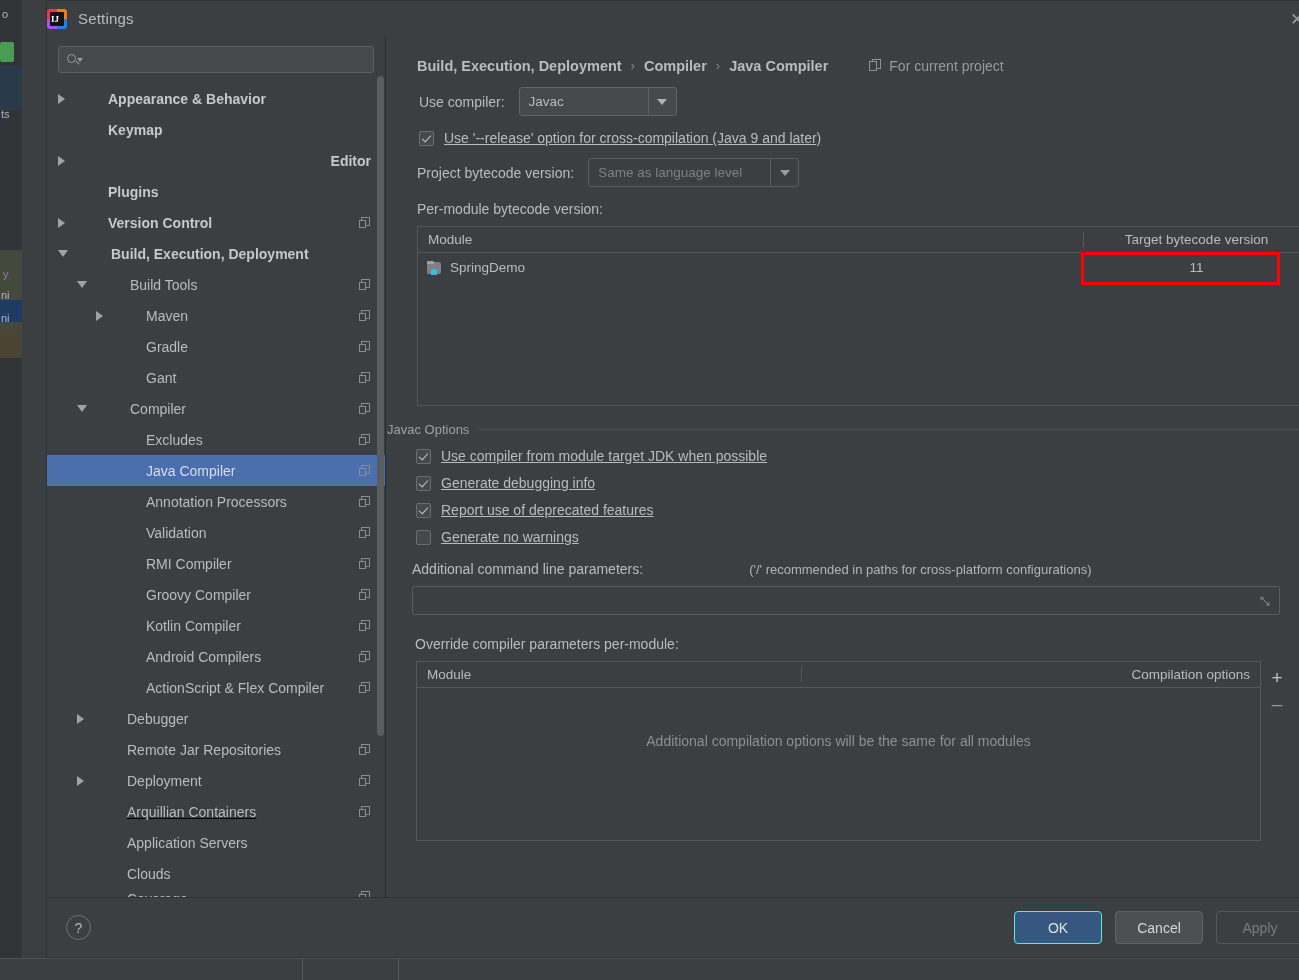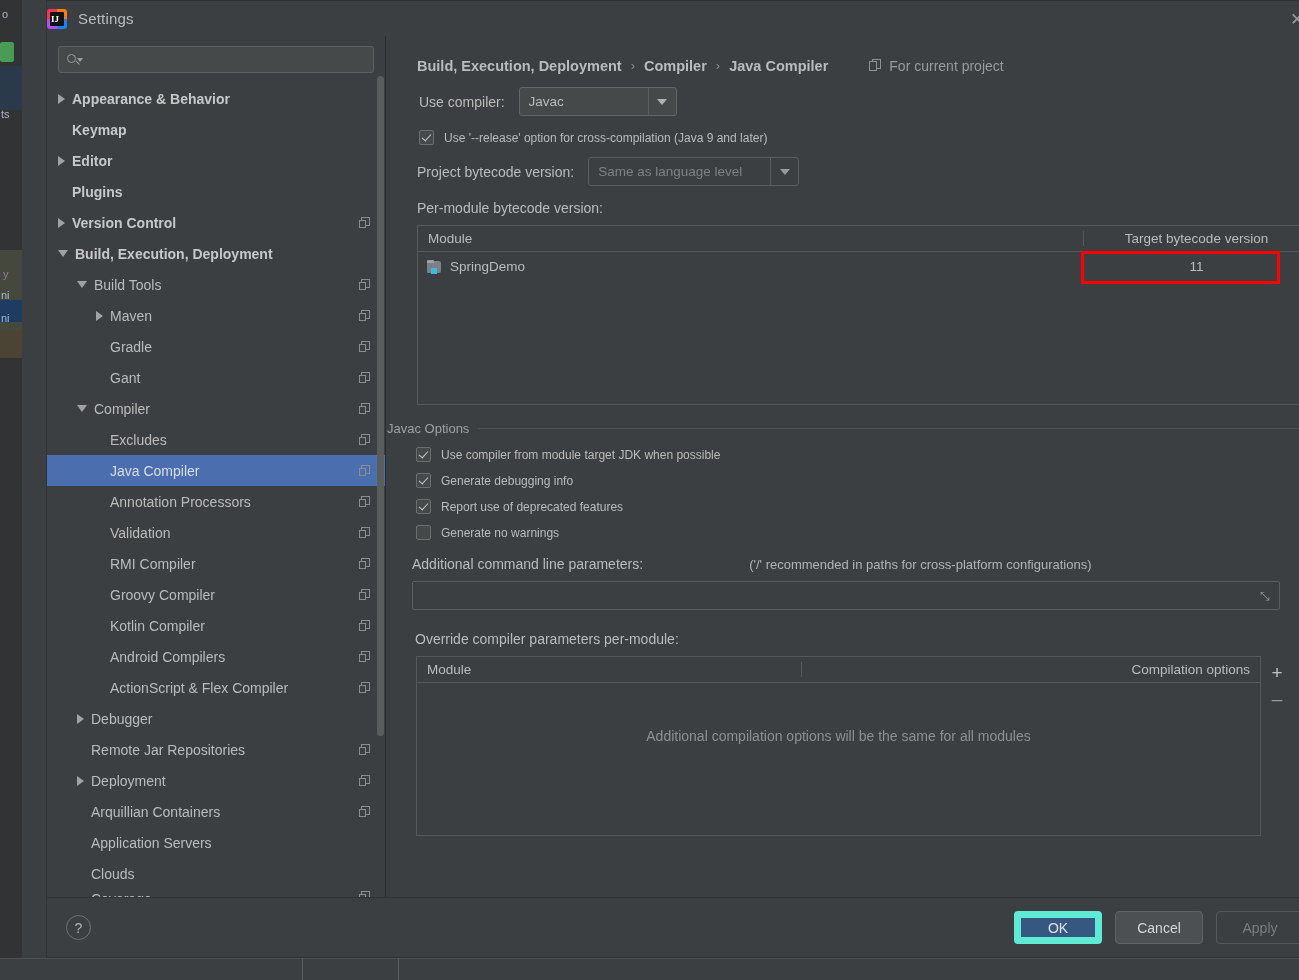--- a/index.html
+++ b/index.html
@@ -99,21 +99,21 @@
     flex: 1; background: transparent; border: 0; outline: none;
     color: #bbbbbb; font-size: 13px; font-family: "Liberation Sans", sans-serif;
   }
 
   #tree {
     flex: 1 1 auto; overflow: hidden; position: relative;
     padding-top: 2px;
   }
   .tree-row {
     height: 31px; display: flex; align-items: center;
-    padding-right: 14px; position: relative; cursor: default;
+    padding-right: 14px; position: relative; cursor: default; gap: 36px;
   }
   .tree-row.selected { background: #4b6eaf; }
   .tree-row .arrow {
     width: 0; height: 0; flex: 0 0 auto; margin-right: 7px;
   }
   .tree-row .arrow.collapsed {
     border-top: 5px solid transparent; border-bottom: 5px solid transparent;
     border-left: 7px solid #a2a2a2;
   }
   .tree-row .arrow.expanded {
@@ -194,21 +194,21 @@
   .checkbox {
     width: 15px; height: 15px; flex: 0 0 15px;
     border: 1px solid #6b6e70; border-radius: 2px; background: #45494a;
     position: relative; margin-right: 10px;
   }
   .checkbox.checked::after {
     content: ""; position: absolute; left: 4px; top: 1px;
     width: 4px; height: 8px; border: solid #c5c8c9;
     border-width: 0 1.8px 1.8px 0; transform: rotate(42deg);
   }
-  .cb-label { font-size: 12px; color: #bbbbbb; white-space: nowrap; }
+  .cb-label { font-size: 14px; color: #bbbbbb; white-space: nowrap; text-decoration: underline; }
 
   #release-row { padding: 14px 0 0 33px; }
   #bytecode-row { padding: 12px 0 0 31px; }
   #per-module-label { padding: 14px 0 0 31px; font-size: 14px; color: #bbbbbb; }
 
   
   #module-table {
     margin: 9px 0 0 31px; width: 893px; height: 180px;
     border: 1px solid #555759; background: #3c3f41;
     position: relative; display: flex; flex-direction: column;
@@ -290,21 +290,21 @@
     display: flex; align-items: center; justify-content: center;
     font-size: 14px; cursor: pointer; user-select: none;
   }
   #footer-spacer { flex: 1; }
   .dlg-btn {
     min-width: 88px; height: 33px; margin-left: 13px;
     border-radius: 4px; font-size: 14px;
     display: flex; align-items: center; justify-content: center;
     cursor: pointer; user-select: none;
   }
-  .dlg-btn.primary { background: #365880; border: 7px solid #5eead4; color: #dfe2e4; }
+  .dlg-btn.primary { background: #365880; border: 1px solid #5eead4; color: #dfe2e4; }
   .dlg-btn.normal  { background: #4c5052; border: 1px solid #5e6364; color: #d6d6d6; }
   .dlg-btn.disabled{ background: #3c3f41; border: 1px solid #545859; color: #787c7e; }
 </style>
 </head>
 <body>
 
 <div id="ide-bg">
   <div class="bg-left-strip"></div>
   <div class="bg-green"></div>
   <div class="bg-blue-panel"></div>
@@ -364,21 +364,21 @@
 
       <div id="tree">
           <div class="tree-row bold" style="padding-left: 11px;">
             <span class="arrow collapsed"></span>
             <span class="tree-label">Appearance &amp; Behavior</span>
           </div>
           <div class="tree-row bold" style="padding-left: 11px;">
             <span class="arrow none"></span>
             <span class="tree-label">Keymap</span>
           </div>
-          <div class="tree-row bold" style="padding-left: 11px;">
+          <div class="tree-row bold" style="padding-left: 11px; justify-content: space-between;">
             <span class="arrow collapsed"></span>
             <span class="tree-label">Editor</span>
           </div>
           <div class="tree-row bold" style="padding-left: 11px;">
             <span class="arrow none"></span>
             <span class="tree-label">Plugins</span>
           </div>
           <div class="tree-row bold" style="padding-left: 11px;">
             <span class="arrow collapsed"></span>
             <span class="tree-label">Version Control</span>
@@ -516,21 +516,21 @@
             </span>
           </div>
           <div class="tree-row" style="padding-left: 30px;">
             <span class="arrow collapsed"></span>
             <span class="tree-label">Deployment</span>
             <span class="copy-icon">
               <span class="b"></span>
               <span class="f"></span>
             </span>
           </div>
-          <div class="tree-row" style="padding-left: 30px;">
+          <div class="tree-row" style="padding-left: 30px; text-decoration: underline;">
             <span class="arrow none"></span>
             <span class="tree-label">Arquillian Containers</span>
             <span class="copy-icon">
               <span class="b"></span>
               <span class="f"></span>
             </span>
           </div>
           <div class="tree-row" style="padding-left: 30px;">
             <span class="arrow none"></span>
             <span class="tree-label">Application Servers</span>

